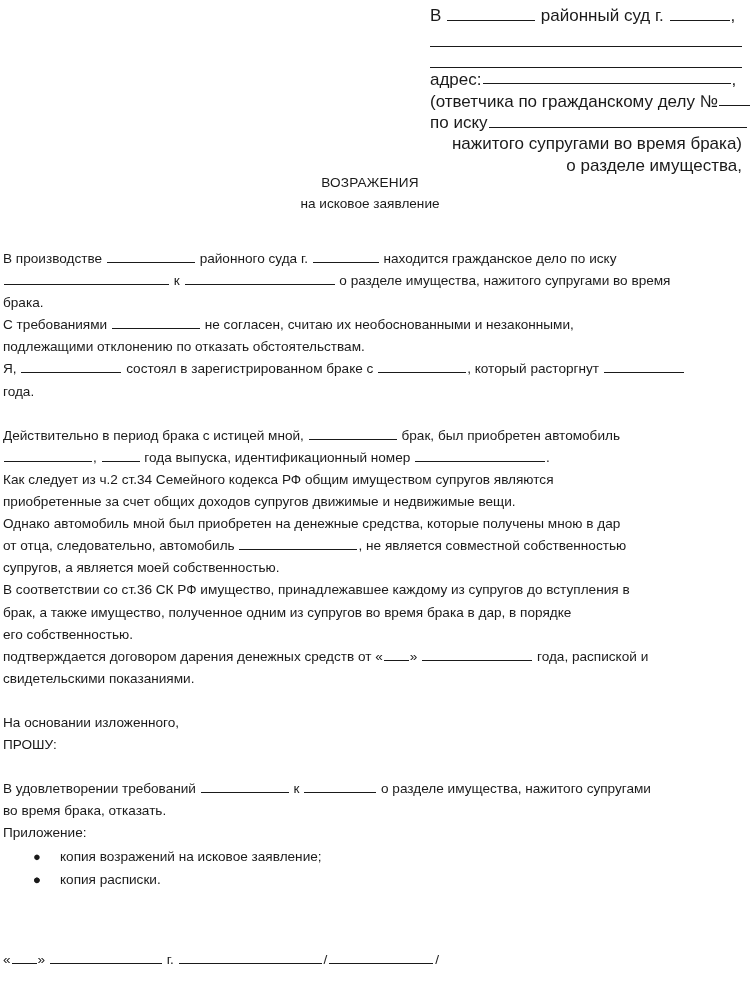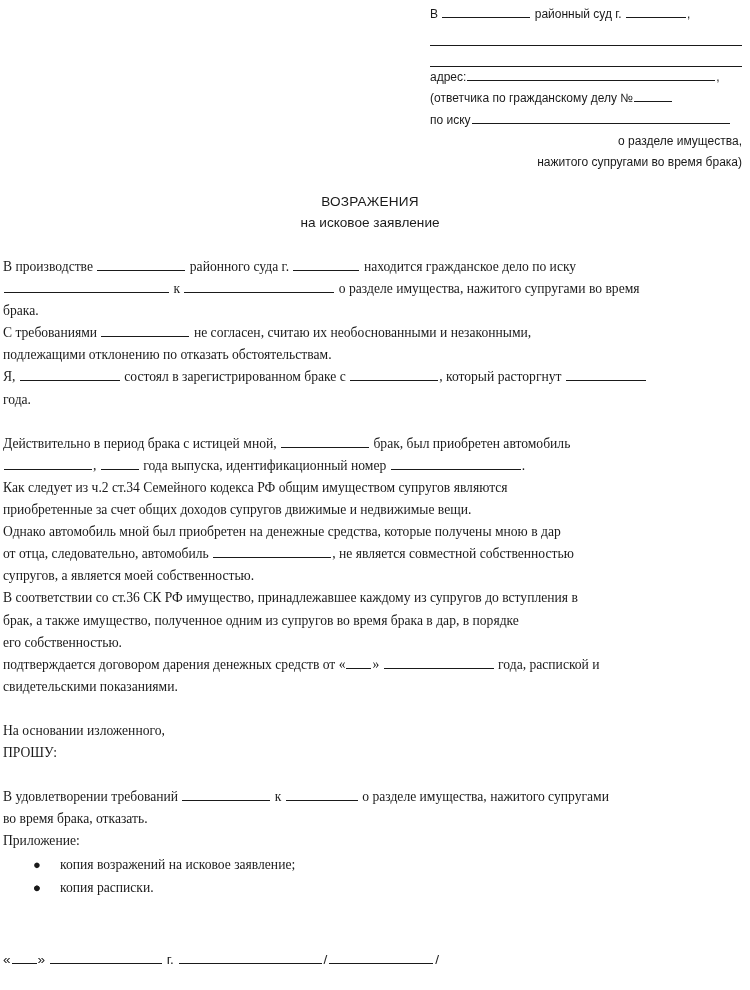--- a/index.html
+++ b/index.html
@@ -47,58 +47,57 @@
   .bl-w165 { width: 165px; }
   .bl-w25  { width: 25px; }
   .bl-w38  { width: 38px; }
 
   
   .header-block {
     position: absolute;
     left: 430px;
     top: 4px;
     width: 312px;
-    font-size: 12px;
+    font-size: 17px;
     line-height: 21.2px;
   }
   .header-block .hline {
     white-space: nowrap;
   }
   .hl-right  { text-align: right; }
   .hl-left   { text-align: left; }
 
   .rule-full {
     display: block;
     border-bottom: 1.7px solid #1a1a1a;
     height: 20px;
     margin: 0;
   }
 
   
   .title-block {
     position: absolute;
     left: 0;
-    top: 191px;
+    top: 172px;
     width: 740px;
     text-align: center;
     font-size: 13.6px;
     line-height: 21px;
   }
   .title-main { letter-spacing: 0.2px; }
   .title-sub  { }
 
   
   .body-block {
     position: absolute;
     left: 3px;
-    top: 256px;
+    top: 248px;
     width: 744px;
     font-size: 13.6px;
     line-height: 22.1px;
-    font-family: Liberation Serif, serif;
   }
   .para {
     margin: 0;
     text-align: left;
   }
   .spacer-line { height: 22.1px; }
 
   
   .attach-list {
     margin: 0;
@@ -157,25 +156,25 @@
 
     <div class="hline hl-left">
       <span>(ответчика по гражданскому делу №</span><span class="bl bl-w38"></span>
     </div>
 
     <div class="hline hl-left">
       <span>по иску</span><span class="bl" style="width:258px"></span>
     </div>
 
     <div class="hline hl-right">
+      <span>нажитого супругами во время брака)</span>
+    </div>
+
+    <div class="hline hl-right">
       <span>о разделе имущества,</span>
-    </div>
-
-    <div class="hline hl-right">
-      <span>нажитого супругами во время брака)</span>
     </div>
   </div>
 
   <div class="title-block">
     <div class="title-main">ВОЗРАЖЕНИЯ</div>
     <div class="title-sub">на исковое заявление</div>
   </div>
 
   <div class="body-block">
 

